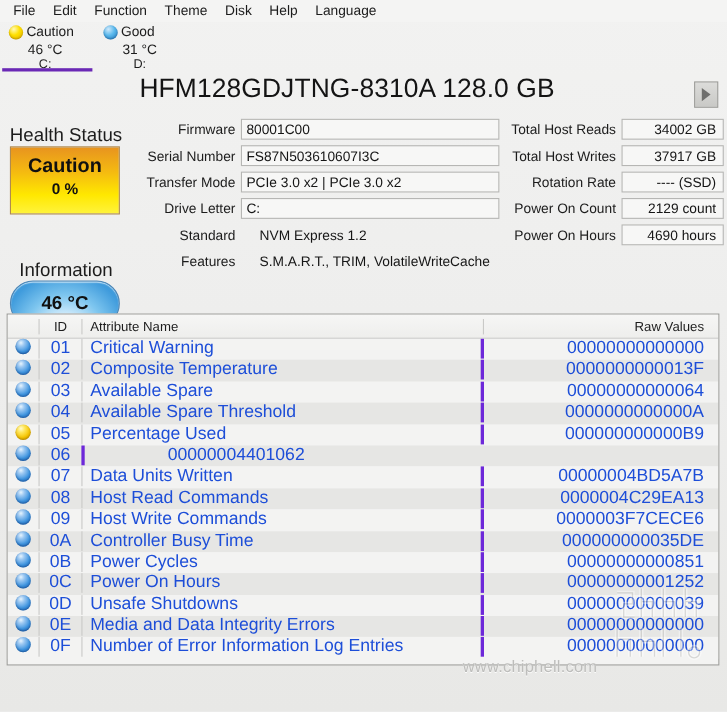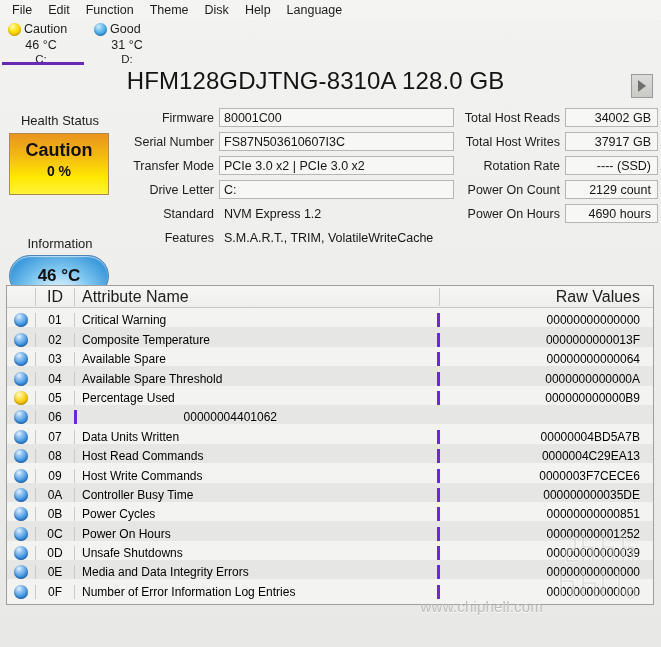--- a/index.html
+++ b/index.html
@@ -123,21 +123,21 @@
   .info-area {
     position: relative;
     height: 180px;
   }
 
   
   .health-label, .temp-label {
     position: absolute;
     left: 0; width: 120px;
     text-align: center;
-    font-size: 13px;
+    font-size: 17px;
     color: #1c1c1c;
   }
   .health-label { top: 10px; }
   .temp-label { top: 133px; }
 
   .health-box {
     position: absolute;
     left: 9px; top: 30px;
     width: 100px; height: 62px;
     border: 1px solid #b08a4e;
@@ -214,20 +214,21 @@
     font-size: 12.5px;
     color: #151515;
     padding: 0 4px;
     box-sizing: border-box;
     overflow: hidden;
     white-space: nowrap;
   }
   .fvalue.plain {
     border: 1px solid transparent;
     background: transparent;
+    margin-left: 12px;
   }
   .fields-right .fvalue { text-align: right; padding-right: 6px; }
 
   
   .table-wrap {
     position: absolute;
     left: 6px; top: 285px;
     width: 648px;
     height: 320px;
     border: 1px solid #9e9e9c;
@@ -242,33 +243,33 @@
     background: linear-gradient(to bottom, #f6f6f5, #eeeeec);
     border-bottom: 1px solid #c6c6c4;
   }
   .col-dot   { width: 28px; flex: none; }
   .col-id    { width: 38px; flex: none; text-align: center; }
   .col-name  { flex: 1; padding-left: 7px; }
   .col-raw   { width: 200px; flex: none; text-align: right; padding-right: 13px; }
   .thead .col-id,
   .thead .col-name,
   .thead .col-raw {
-    font-size: 16px;
+    font-size: 12px;
     color: #1c1c1c;
   }
   .thead .col-id { border-left: 1px solid #c9c9c7; }
   .thead .col-name { border-left: 1px solid #c9c9c7; }
   .thead .col-raw { border-left: 1px solid #c9c9c7; }
 
   .trow {
     display: flex;
-    align-items: flex-end;
+    align-items: flex-start;
     height: 19.4px;
-    font-size: 12px;
-    color: #000000;
+    font-size: 16px;
+    color: #1d4ed8;
   }
   .trow.odd { background: #e6e6e4; }
   .trow.even { background: #f3f3f2; }
   .trow .col-id { border-left: 1px solid #c9c9c7; }
   .trow .col-name { border-left: 1px solid #c9c9c7; }
   .trow .col-raw { border-left: 3px solid #6d28d9; }
   .trow .col-dot {
     display: flex; align-items: center; justify-content: center;
   }
   .sdot {

